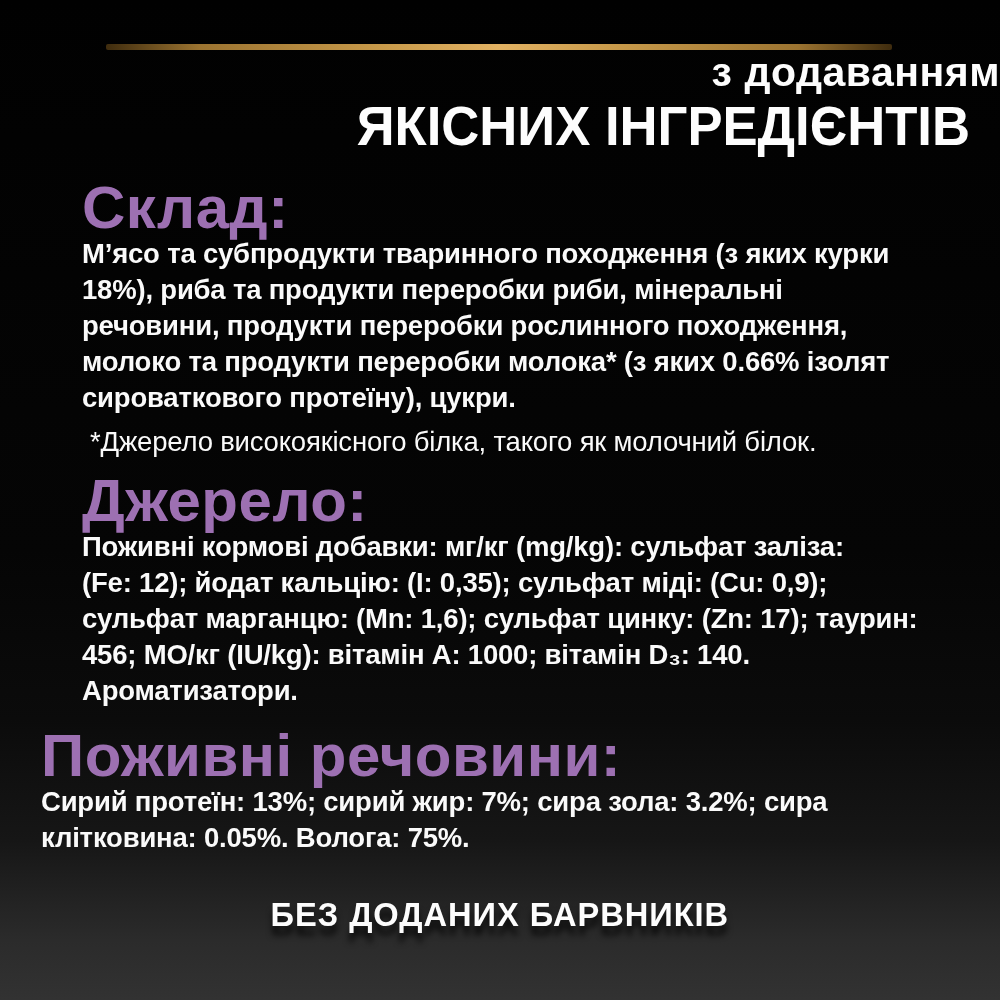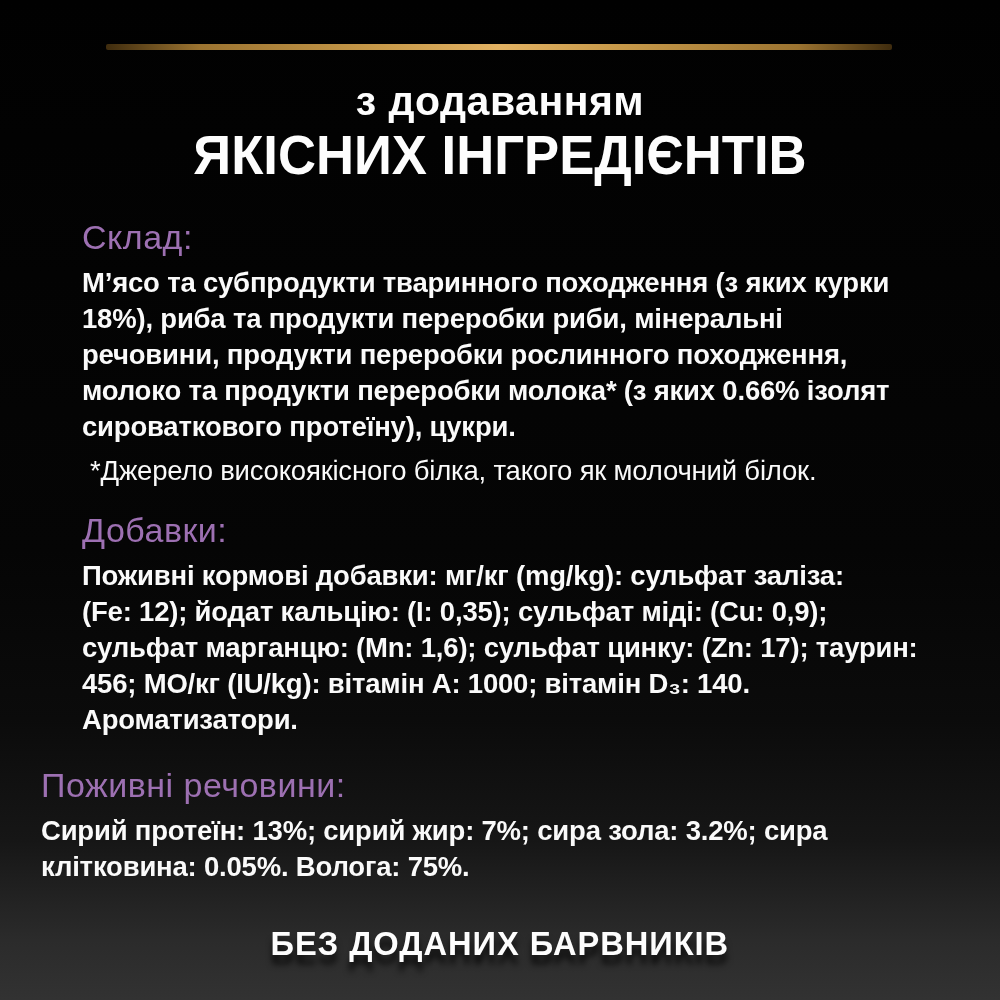--- a/index.html
+++ b/index.html
@@ -17,39 +17,39 @@
   }
   .gold-bar {
     position: absolute;
     top: 44px; left: 106px;
     width: 786px; height: 6px;
     border-radius: 2px;
     background: linear-gradient(90deg,
       #3f2c0e 0%, #9c7431 12%, #c89a4a 35%, #e2b263 50%,
       #c89a4a 65%, #9c7431 88%, #3f2c0e 100%);
   }
-  header { padding-top: 78px; text-align: center; }
+  header { padding-top: 49px; text-align: right; }
   .title-line1 {
     font-size: 41px; line-height: 46px; font-weight: 700;
     letter-spacing: 0.5px;
   }
   .title-line2 {
     font-size: 56px; line-height: 62px; font-weight: 700;
     letter-spacing: 0px;
     transform: scaleX(0.94);
     transform-origin: 50% 50%;
   }
   section { padding: 0 20px 0 82px; }
   .sec-composition { margin-top: 28px; }
   .sec-additives   { margin-top: 18px; }
   .sec-nutrients   { margin-top: 24px; padding-left: 41px; }
   h2 {
     margin: 0;
-    font-size: 34px; line-height: 46px;
-    font-weight: 400;
+    font-size: 60px; line-height: 46px;
+    font-weight: 700;
     color: #9d70b2;
     letter-spacing: 0.5px;
   }
   p.body-text {
     margin: 5px 0 0 0;
     font-size: 27.5px; line-height: 36px;
     font-weight: 700;
     letter-spacing: -0.2px;
     white-space: pre;
     color: #fafafa;
@@ -91,21 +91,21 @@
     <h2>Склад:</h2>
     <p class="body-text">М’ясо та субпродукти тваринного походження (з яких курки
 18%), риба та продукти переробки риби, мінеральні
 речовини, продукти переробки рослинного походження,
 молоко та продукти переробки молока* (з яких 0.66% ізолят
 сироваткового протеїну), цукри.</p>
     <p class="footnote">*Джерело високоякісного білка, такого як молочний білок.</p>
   </section>
 
   <section class="sec-additives">
-    <h2>Добавки:</h2>
+    <h2>Джерело:</h2>
     <p class="body-text">Поживні кормові добавки: мг/кг (mg/kg): сульфат заліза:
 (Fe: 12); йодат кальцію: (I: 0,35); сульфат міді: (Cu: 0,9);
 сульфат марганцю: (Mn: 1,6); сульфат цинку: (Zn: 17); таурин:
 456; МО/кг (IU/kg): вітамін A: 1000; вітамін D₃: 140.
 Ароматизатори.</p>
   </section>
 
   <section class="sec-nutrients">
     <h2>Поживні речовини:</h2>
     <p class="body-text">Сирий протеїн: 13%; сирий жир: 7%; сира зола: 3.2%; сира

